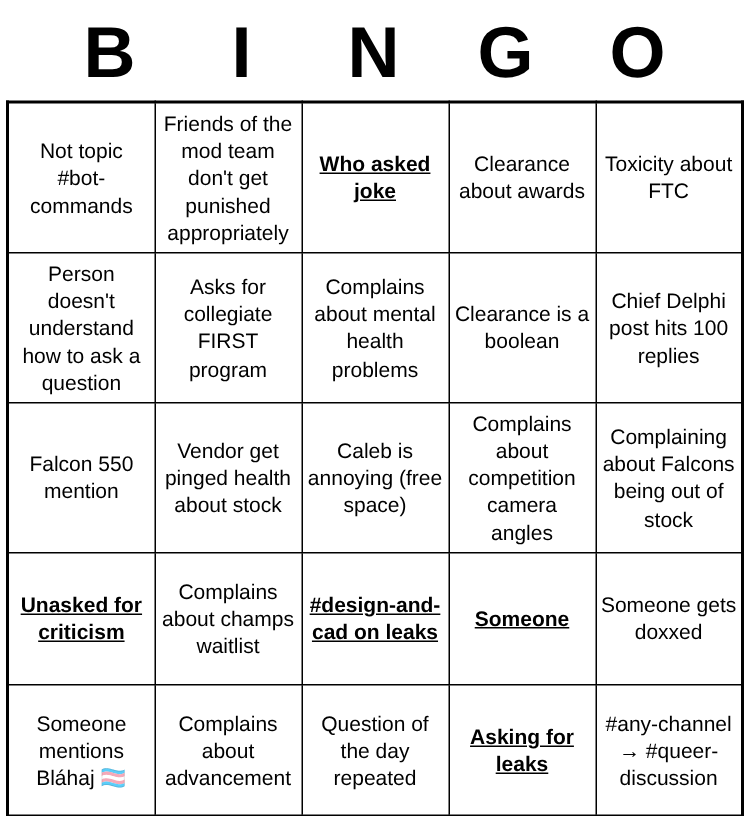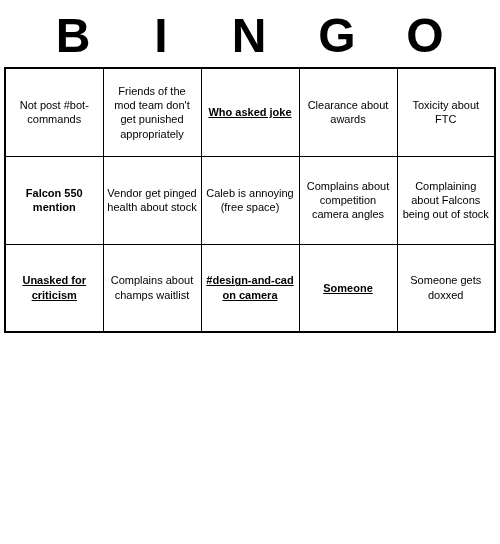--- a/index.html
+++ b/index.html
@@ -31,27 +31,27 @@
       width: 490px;
       table-layout: fixed;
     }
     #bingo-grid td {
       border: 1.5px solid #000;
       vertical-align: middle;
       text-align: center;
       padding: 4px 3px;
       height: 88px;
       width: 98px;
-      font-size: 11px;
+      font-size: 14px;
       line-height: 1.3;
       word-wrap: break-word;
     }
     .cell-large {
       font-size: 20px;
-      font-weight: bold;
+      font-weight: normal;
     }
     .cell-medium {
       font-size: 14px;
       font-weight: bold;
       text-decoration: underline;
     }
     .cell-free {
       font-size: 13px;
       font-weight: normal;
     }
@@ -64,34 +64,48 @@
 <span>B</span>
     <span>I</span>
     <span>N</span>
     <span>G</span>
     <span>O</span>
   </div>
 
 <table id="bingo-grid">
   <tbody id="grid-body">
       <tr>
-        <td>Not post #bot-commands</td>
+        <td>Not topic #bot-commands</td>
         <td>Friends of the mod team don't get punished appropriately</td>
         <td class="cell-medium">Who asked joke</td>
         <td>Clearance about awards</td>
         <td>Toxicity about FTC</td>
+      </tr>
+      <tr>
+        <td>Person doesn't understand how to ask a question</td>
+        <td>Asks for collegiate FIRST program</td>
+        <td>Complains about mental health problems</td>
+        <td>Clearance is a boolean</td>
+        <td>Chief Delphi post hits 100 replies</td>
       </tr>
       <tr>
         <td class="cell-large">Falcon 550 mention</td>
         <td>Vendor get pinged health about stock</td>
         <td class="cell-free">Caleb is annoying (free space)</td>
         <td>Complains about competition camera angles</td>
         <td>Complaining about Falcons being out of stock</td>
       </tr>
       <tr>
         <td class="cell-medium">Unasked for criticism</td>
         <td>Complains about champs waitlist</td>
-        <td class="cell-medium">#design-and-cad on camera</td>
+        <td class="cell-medium">#design-and-cad on leaks</td>
         <td class="cell-medium">Someone</td>
         <td>Someone gets doxxed</td>
+      </tr>
+      <tr>
+        <td>Someone mentions Bláhaj 🏳️‍⚧️</td>
+        <td>Complains about advancement</td>
+        <td>Question of the day repeated</td>
+        <td class="cell-medium">Asking for leaks</td>
+        <td>#any-channel → #queer-discussion</td>
       </tr>
     </tbody>
 </table>
 
 </body></html>

